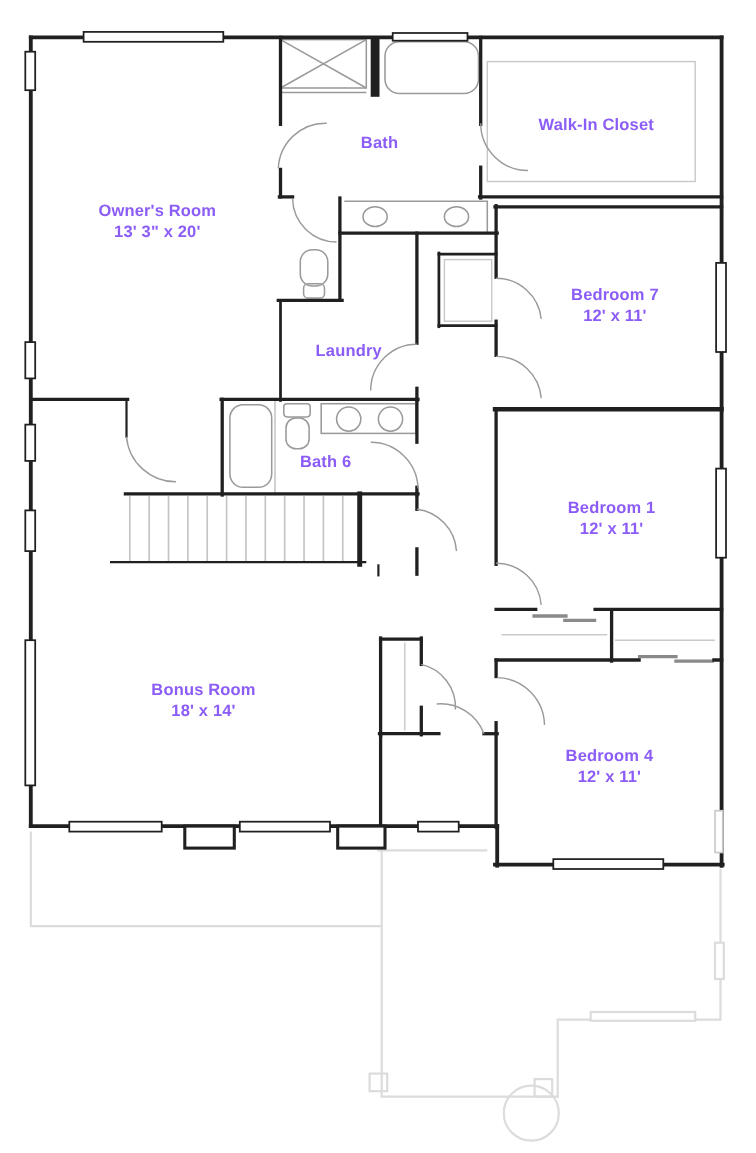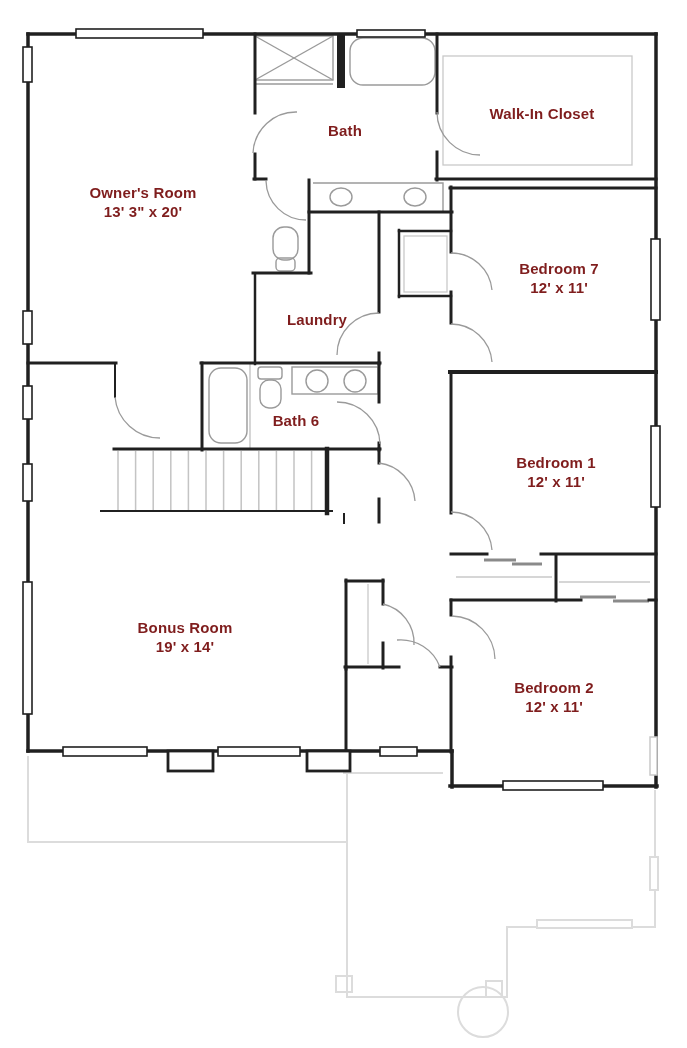--- a/index.html
+++ b/index.html
@@ -1,20 +1,20 @@
 <!DOCTYPE html>
 <html><head>
 <meta charset="utf-8">
 <style>
   html,body{margin:0;padding:0;background:#fff;}
   #plan{position:relative;width:687px;height:1048px;background:#ffffff;overflow:hidden;
         font-family:"Liberation Sans",sans-serif;}
   #plan svg{position:absolute;left:0;top:0;}
   .label{position:absolute;transform:translate(-50%,-50%);text-align:center;
-         font:700 15px/18.5px "Liberation Sans",sans-serif;color:#7f1d1d;
+         font:700 15px/18.5px "Liberation Sans",sans-serif;color:#8b5cf6;
          white-space:nowrap;letter-spacing:.15px;}
   .rdims{font-weight:700;}
 </style>
 </head>
 <body>
 
 <div id="plan">
 <svg width="687" height="1048" viewBox="0 0 687 1048">
 
   <g fill="none" stroke="#dcdcdc" stroke-width="2">
@@ -206,19 +206,19 @@
   </div>
   <div class="label" style="left:296px;top:421px">
     <div class="rname">Bath 6</div>
   </div>
   <div class="label" style="left:556px;top:472px">
     <div class="rname">Bedroom 1</div>
     <div class="rdims">12' x 11'</div>
   </div>
   <div class="label" style="left:185px;top:637px">
     <div class="rname">Bonus Room</div>
-    <div class="rdims">19' x 14'</div>
+    <div class="rdims">18' x 14'</div>
   </div>
   <div class="label" style="left:554px;top:697px">
-    <div class="rname">Bedroom 2</div>
+    <div class="rname">Bedroom 4</div>
     <div class="rdims">12' x 11'</div>
   </div>
 </div>
 
 </body></html>

